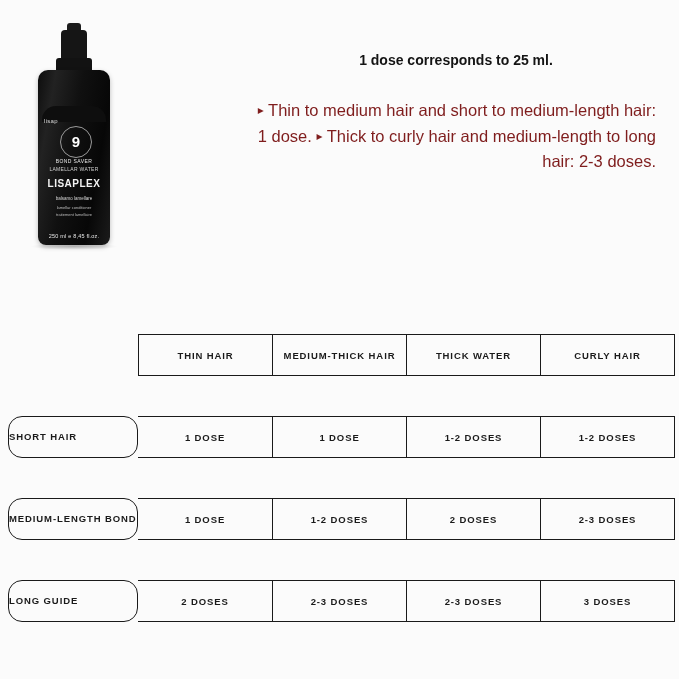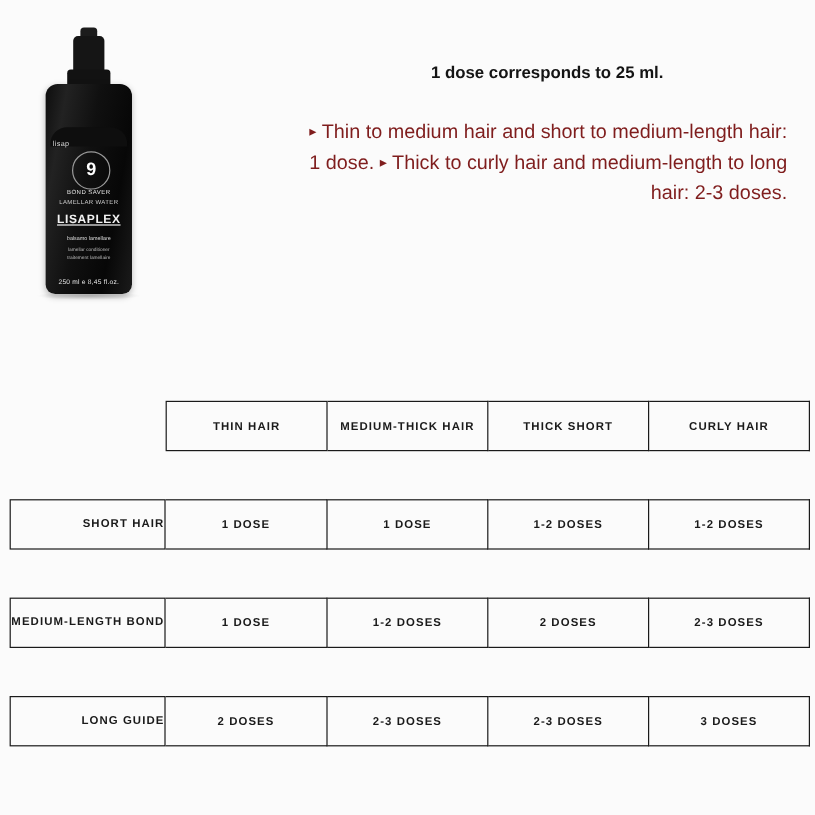--- a/index.html
+++ b/index.html
@@ -85,21 +85,20 @@
   .brand-label {
     position: absolute;
     left: 0;
     top: 108px;
     width: 72px;
     text-align: center;
     color: #f2f2f2;
     font-size: 10px;
     letter-spacing: 0.5px;
     font-weight: bold;
-    text-decoration: underline;
   }
   .lisap-tag {
     position: absolute;
     left: 6px;
     top: 48px;
     width: 26px;
     height: 8px;
     color: #dcdcdc;
     font-size: 6px;
     letter-spacing: 0.3px;
@@ -258,22 +257,23 @@
     border-left: 1px solid #1a1a1a;
   }
 
   tr.body-row td {
     border-top: 1px solid #1a1a1a;
     border-bottom: 1px solid #1a1a1a;
     border-right: 1px solid #1a1a1a;
   }
   tr.body-row td.rowhead {
     border-left: 1px solid #1a1a1a;
-    text-align: right;
+    text-align: left;
     line-height: 1.35;
+    border-radius: 14px;
   }
   .spacer-row td {
     height: 11px;
     border: none;
     padding: 0;
   }
 </style>
 </head>
 <body>
 
@@ -305,21 +305,21 @@
     <p class="description"><span class="arrow">▸</span> <span>Thin to medium hair and short to medium-length hair: 1 dose.</span> <span class="arrow">▸</span> <span>Thick to curly hair and medium-length to long hair: 2-3 doses.</span></p>
   </div>
 
   <div class="table-wrap">
     <table class="dosage">
       <tbody>
           <tr class="head-row">
         <td class="corner col-head"></td>
         <td class="hc first-hc col-data">THIN HAIR</td>
         <td class="hc col-data">MEDIUM-THICK HAIR</td>
-        <td class="hc col-data">THICK SHORT</td>
+        <td class="hc col-data">THICK WATER</td>
         <td class="hc col-data">CURLY HAIR</td>
       </tr>
       <tr class="spacer-row">
             <td colspan="5"></td>
           </tr>
 
       <tr class="body-row">
         <td class="rowhead col-head">SHORT HAIR</td>
         <td class="col-data">1 DOSE</td>
         <td class="col-data">1 DOSE</td>

